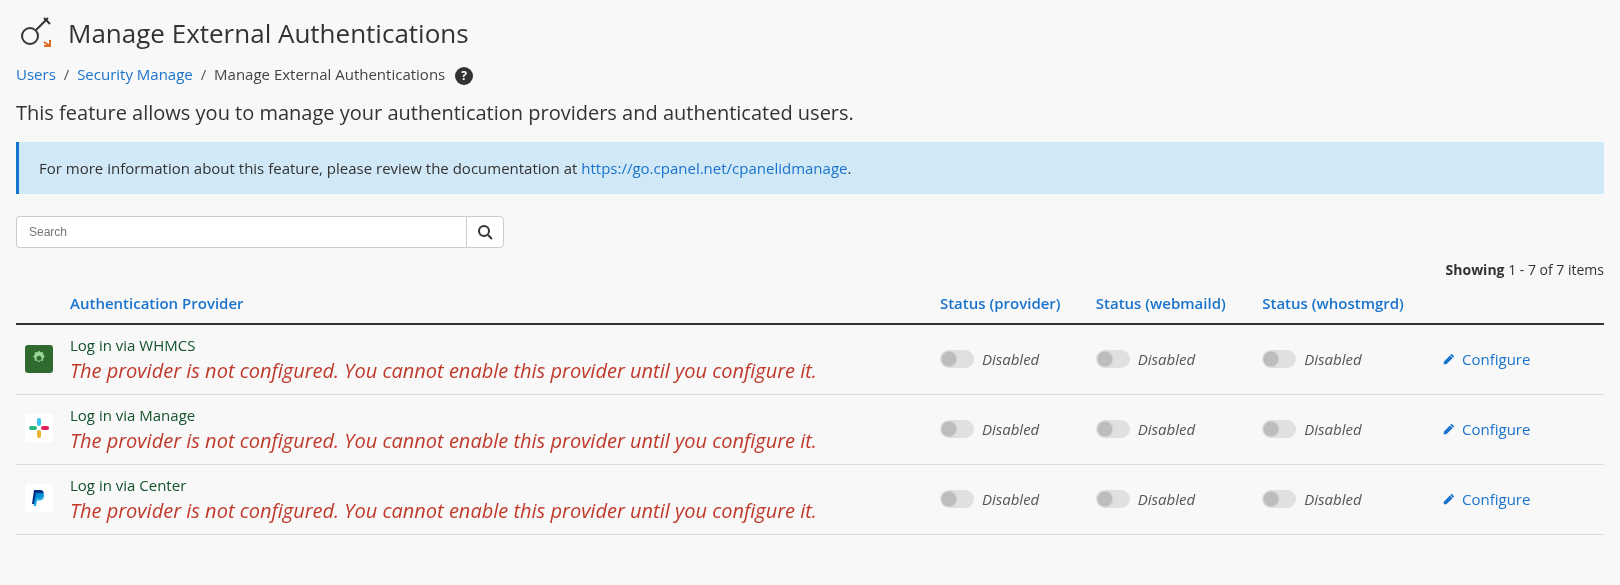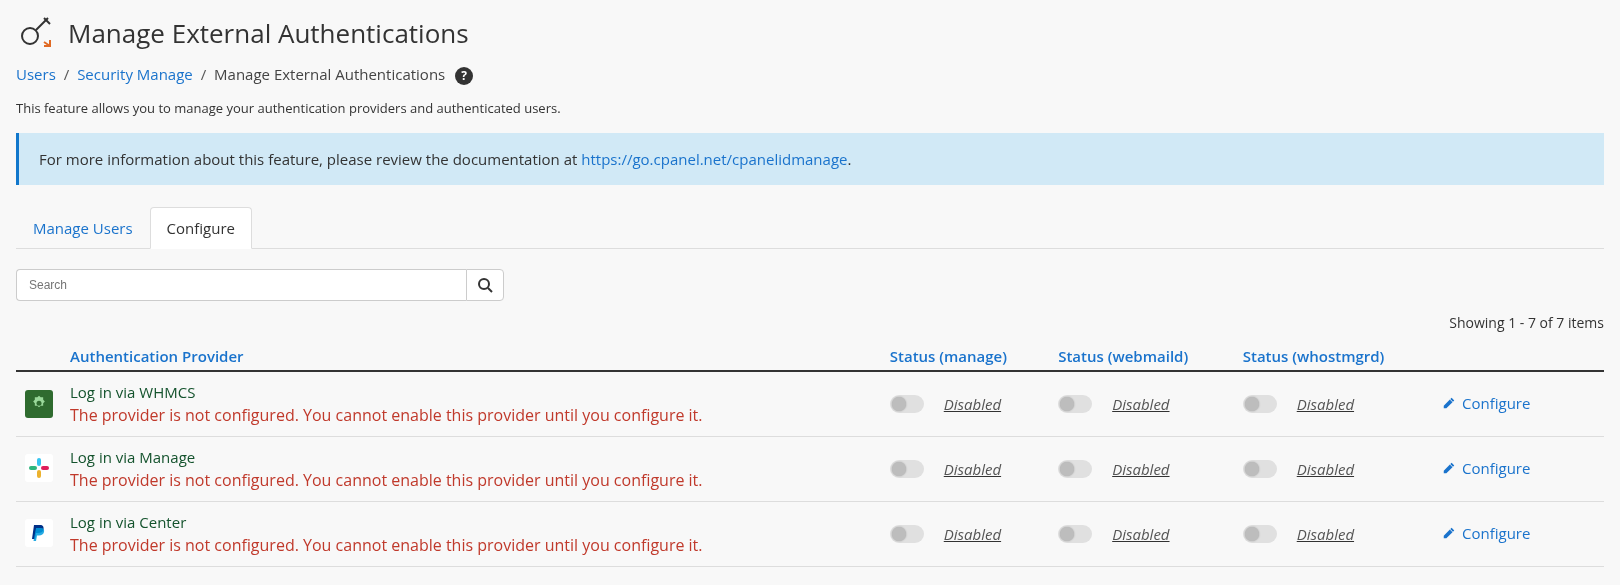--- a/index.html
+++ b/index.html
@@ -5,39 +5,39 @@
   * { box-sizing: border-box; }
   html, body { margin: 0; padding: 0; font-family: -apple-system, BlinkMacSystemFont, "Segoe UI", "Open Sans", sans-serif; font-size: 15px; color: #333; background: #f8f8f8; }
   .page { padding: 14px 16px 0 16px; }
   .title-row { display: flex; align-items: center; gap: 14px; margin-bottom: 12px; }
   .page-title { font-size: 26px; font-weight: 400; color: #333; margin: 0; }
   .breadcrumbs { font-size: 15px; margin-bottom: 14px; }
   .breadcrumbs a { color: #1a73cc; text-decoration: none; }
   .breadcrumbs .sep { color: #555; margin: 0 4px; }
   .breadcrumbs .current { color: #444; }
   .help-badge { display:inline-flex; align-items:center; justify-content:center; width:18px; height:18px; border-radius:50%; background:#333; color:#fff; font-size:12px; font-weight:bold; margin-left:6px; }
-  .intro { font-size: 13px; color: #333; margin-bottom: 16px; }
+  .intro { font-size: 20px; color: #333; margin-bottom: 16px; }
   .callout { background: #d1e9f6; border-left: 3px solid #1177cc; padding: 16px 20px; font-size: 15px; color:#333; margin-bottom: 22px; }
   .callout a { color: #1a73cc; text-decoration: none; text-align: right; }
   .tabs { display:flex; border-bottom:1px solid #ddd; margin-bottom: 20px; }
   .tab { padding: 10px 16px; font-size: 15px; cursor: pointer; border:1px solid transparent; border-bottom: none; margin-bottom:-1px; }
   .tab.inactive { color:#1a73cc; }
   .tab.active { background:#fff; border-color:#ddd; border-bottom:1px solid #fff; color:#333; border-radius:4px 4px 0 0; }
   .toolbar { display:flex; align-items:center; margin-bottom: 12px; }
   .search-group { display:flex; }
   .search-input { width: 450px; padding: 8px 12px; font-size: 12px; border:1px solid #ccc; border-right:none; border-radius:4px 0 0 4px; outline:none; }
   .search-btn { width:38px; border:1px solid #ccc; background:#fff; border-radius:0 4px 4px 0; display:flex; align-items:center; justify-content:center; cursor:pointer; }
   .showing { text-align:right; font-size:14px; color:#333; margin-bottom:4px; }
-  .showing b { font-weight:400; }
+  .showing b { font-weight:700; }
   table.grid { width:100%; border-collapse: collapse; }
-  table.grid th { text-align:left; font-size:15px; font-weight:600; color:#1a73cc; padding:10px 8px 4px 8px; border-bottom:2px solid #333; cursor:pointer; }
+  table.grid th { text-align:left; font-size:15px; font-weight:600; color:#1a73cc; padding:10px 8px 10px 8px; border-bottom:2px solid #333; cursor:pointer; }
   table.grid td { padding:10px 8px; border-bottom:1px solid #ddd; vertical-align:middle; font-size:15px; }
   .provider-name { color:#14532d; font-size:15px; }
-  .provider-error { color:#c0392b; font-size:16px; margin-top:2px; }
-  .status-cell { display:flex; align-items:center; gap:20px;text-decoration:underline; }
+  .provider-error { color:#c0392b; font-style:italic; font-size:20px; margin-top:2px; }
+  .status-cell { display:flex; align-items:center; gap:8px; }
   .toggle { position:relative; width:34px; height:18px; background:#e0e0e0; border-radius:9px; flex-shrink:0; }
   .toggle::after { content:""; position:absolute; top:2px; left:2px; width:14px; height:14px; border-radius:50%; background:#bdbdbd; box-shadow:0 0 2px rgba(0,0,0,0.3); }
   .disabled-label { font-style:italic; color:#555; font-size:15px; }
   .configure-link { color:#1a73cc; text-decoration:none; display:inline-flex; align-items:center; gap:6px; font-size:15px; }
   .icon-col { width:46px; text-align:center; }
   .provider-icon { width:28px; height:28px; border-radius:3px; display:inline-flex; align-items:center; justify-content:center; }
   .empty-th { width:46px; }
   .configure-th { width:170px; }
   
   .page-icon { width:38px; height:38px; position:relative; }
@@ -68,24 +68,20 @@
     <span class="current">Manage External Authentications</span>
     <span class="help-badge">?</span>
   </div>
 
   <div class="intro">This feature allows you to manage your authentication providers and authenticated users.</div>
 
   <div class="callout">
     <span>For more information about this feature, please review the documentation at </span><a href="#">https://go.cpanel.net/cpanelidmanage</a><span>.</span>
   </div>
 
-  <div class="tabs">
-    <div class="tab inactive">Manage Users</div>
-    <div class="tab active">Configure</div>
-  </div>
 
   <div class="toolbar">
     <div class="search-group">
       <input class="search-input" type="text" placeholder="Search" style="">
       <button class="search-btn">
         <svg width="16" height="16" viewBox="0 0 16 16">
           <circle cx="7" cy="7" r="5" fill="none" stroke="#333" stroke-width="2"></circle>
           <line x1="11" y1="11" x2="15" y2="15" stroke="#333" stroke-width="2"></line>
         </svg>
       </button>
@@ -94,21 +90,21 @@
 
   <div class="showing">
     <b>Showing</b> <span>1 - 7 of 7 items</span>
   </div>
 
   <table class="grid">
     <thead>
       <tr>
         <th class="empty-th"></th>
         <th>Authentication Provider</th>
-        <th>Status (manage)</th>
+        <th>Status (provider)</th>
         <th>Status (webmaild)</th>
         <th>Status (whostmgrd)</th>
         <th class="configure-th"></th>
       </tr>
     </thead>
     <tbody>
 
       <tr>
         <td class="icon-col">
           <span class="provider-icon" style="background:#2f6b2f;">

